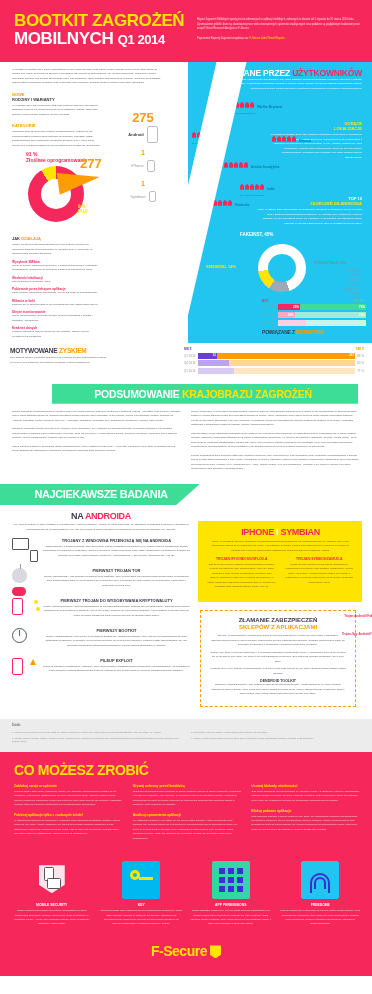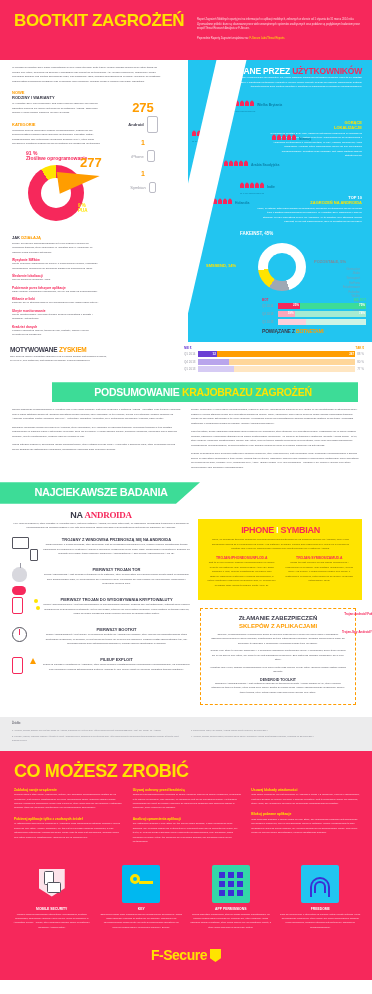--- a/index.html
+++ b/index.html
@@ -126,21 +126,21 @@
   
   .res-wrap { position:relative; padding-bottom:6px;text-align:center;}
   .res-ban { background:#3ddc97; width:200px; padding:5px 10px 5px 12px;
      clip-path: polygon(0 0, 100% 0, 88% 100%, 0 100%);}
   .res-t1 { color:#ffffff; font-size:11px; font-weight:bold; line-height:1.05; letter-spacing:-0.4px;}
   .res-t2 { color:#62e7b2; font-size:11px; font-weight:bold; line-height:1.05; letter-spacing:-0.4px;}
   .res-body { display:flex; padding:6px 10px 0 12px; gap:8px;}
   .res-l { width:178px;}
   .res-r { flex:1;}
   .na-h { font-size:9px; font-weight:bold; letter-spacing:-0.3px; margin-bottom:2px;}
-  .na-h .d{color:#3b3b4a;} .na-h .p{color:#f6285b;font-family:Liberation Serif, serif;}
+  .na-h .d{color:#3b3b4a;} .na-h .p{color:#f6285b;}
   .item { display:flex; gap:5px; margin-top:6px;}
   .item-ic { width:26px; flex-shrink:0; height:24px; position:relative;}
   .item-tx { flex:1;}
   .item-h { font-size:4px; font-weight:bold; color:#3b3b4a; line-height:1.25; margin-bottom:1.5px;}
   .item-p { font-size:2.5px; line-height:1.8; color:#55555f;}
 
   
   .ic-mon { width:17px;height:12px;border:1.4px solid #55555f;border-radius:1px;}
   .ic-mon2{ width:8px;height:12px;border:1.4px solid #55555f;border-radius:1px;position:absolute;right:0;bottom:0;background:#fff;}
   .ic-onion{width:15px;height:15px;border-radius:50% 50% 45% 45%;background:#d8d8de;position:relative;}
@@ -169,21 +169,21 @@
   .callout { position:absolute; right:2px; font-size:3px; font-weight:bold; color:#f6285b; line-height:1.3;}
   .obox-sh { font-size:3.6px; font-weight:bold; color:#3b3b4a; margin-top:3px;}
 
   
   .src { background:#ececed; margin-top:6px; padding:5px 12px 6px 12px; display:flex; gap:10px;}
   .src-c { flex:1; font-size:2.1px; line-height:1.85; color:#8b8b95;}
   .src-t { font-size:2.6px; font-weight:bold; color:#6d6d77; margin-bottom:2px;}
 
   
   .do { background:#f6285b; padding:10px 12px 10px 14px;}
-  .do-h { color:#ffe400; font-size:18px; font-weight:bold; letter-spacing:-0.4px; margin-bottom:6px;}
+  .do-h { color:#ffe400; font-size:14px; font-weight:bold; letter-spacing:-0.4px; margin-bottom:6px;}
   .do-grid { display:flex; gap:10px;}
   .do-col { flex:1;}
   .do-sh { color:#ffe400; font-size:3.4px; font-weight:bold; margin-bottom:1.5px;}
   .do-p { color:#ffd2dd; font-size:2.4px; line-height:1.85; margin-bottom:6px;}
 
   
   .prods { background:#f6285b; padding:4px 10px 6px; display:flex; gap:6px;}
   .prod { flex:1; text-align:center;}
   .prod-ic { width:38px;height:38px;margin:0 auto 4px; border-radius:2px; position:relative;}
   .pi-ms { background:transparent;}
@@ -209,20 +209,21 @@
   .fs-mon{position:absolute;left:14px;top:17px;width:14px;height:11px;border:1.6px solid #55555f;border-radius:1.5px;background:#fff;}
 </style>
 </head>
 <body>
 
 <div class="page">
 
   <div class="hdr">
     <div class="hdr-l">
       <div class="hdr-title1">BOOTKIT ZAGROŻEŃ</div>
+      <div class="hdr-title2"><span>MOBILNYCH</span> <span class="q">Q1 2014</span></div>
     </div>
     <div class="hdr-r">
       <div class="hdr-p">Raport Zagrożeń Mobilnych oparty jest na informacjach o aplikacji mobilnych, zebranych w okresie od 1 stycznia do 31 marca 2014 roku. Zgromadzone próbki i dane są skanowane przez wiele wewnętrznych systemów analitycznych oraz poddane są pogłębionym badaniom przez zespół Threat Research Analysts w F-Secure.</div>
       <div class="hdr-p"><span>Poprzednie Raporty Zagrożeń znajdziesz na:</span> <span class="hdr-link">F-Secure Labs/Threat Reports</span></div>
     </div>
   </div>
 
   <div class="band">
     <div class="band-l">
       <div class="p-s" style="width:150px;">W pierwszym kwartale 2014 nasze Laboratorium wykryły bądź otrzymały setki tysięcy próbek aplikacji mobilnych ze stron takich jak Google Play Store, niezależnych sklepów z aplikacjami oraz wprost od użytkowników. Aby określić zagrożenie, analizujemy każdą pozyskaną aplikację pod kontem szkodliwego kodu, jeśli znajdziemy jakiś, aplikacja gromadzona są w rodziny określone na podstawie podobieństwa zachowania programu oraz w sposobie jego napisania. Unikalne próbki w rodzinie nazywamy wariantami.</div>
@@ -263,21 +264,21 @@
           <div style="margin-top: 3px;">
             <div style="font-size:3.2px;font-weight:bold;color:#f6285b">Ukryte monitorowanie</div>
             <div class="p-s">Ukryte monitorowanie i przechwytywanie SMSów zarejestrują z aparatu i mikrofonu i internetowej.</div>
           </div>
           <div style="margin-top: 3px;">
             <div style="font-size:3.2px;font-weight:bold;color:#f6285b">Kradzież danych</div>
             <div class="p-s">Kradzież osobistych danych, takich jak pliki, kontakty, zdjęcia i innych prywatnych na urządzeniu.</div>
           </div>
         </div>
     <div class="phones">
-          <div style="margin-top: 0px; text-align: center;">
+          <div style="margin-top: 8px; text-align: center;">
             <div class="pnum big">275</div>
             <div><span class="plabel ">Android</span><span class="phone l"></span></div>
           </div>
           <div style="margin-top: 6px;">
             <div class="pnum sm">1</div>
             <div><span class="plabel gray">iPhone</span><span class="phone m"></span></div>
           </div>
           <div style="margin-top: 6px;">
             <div class="pnum sm">1</div>
             <div><span class="plabel gray">Symbian</span><span class="phone s"></span></div>

